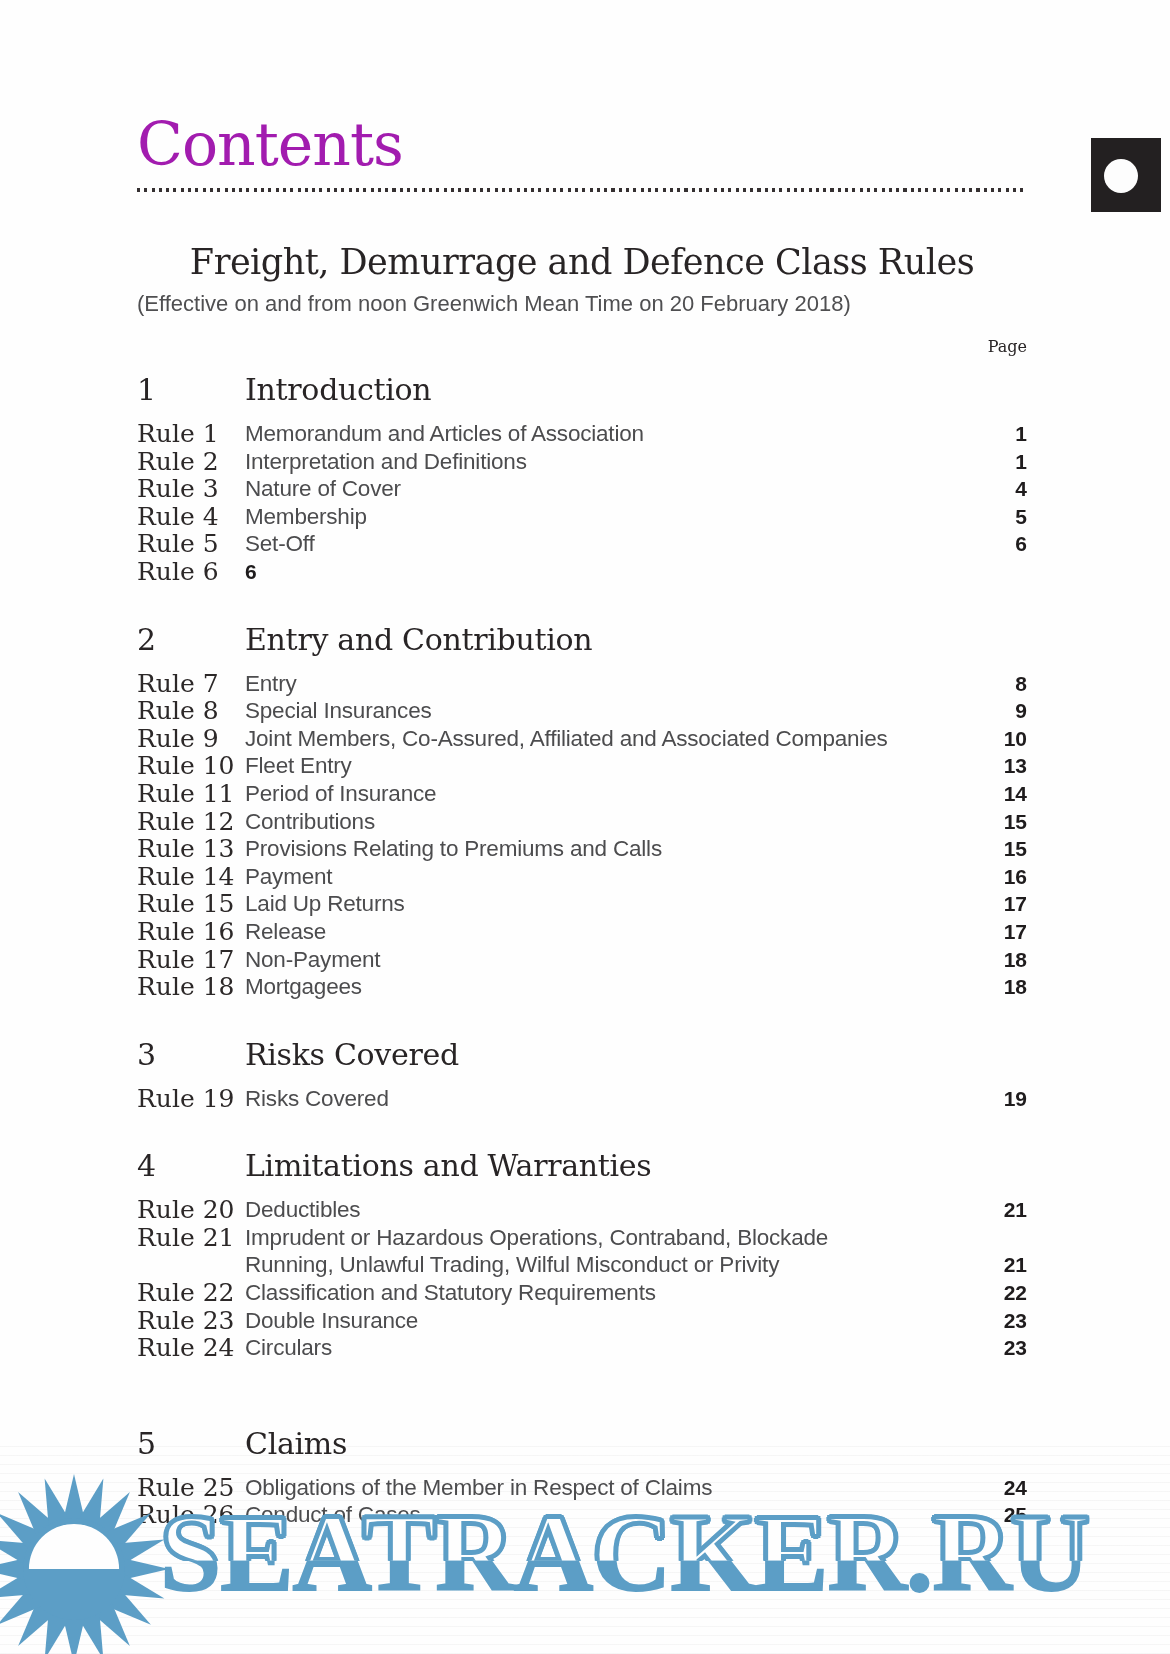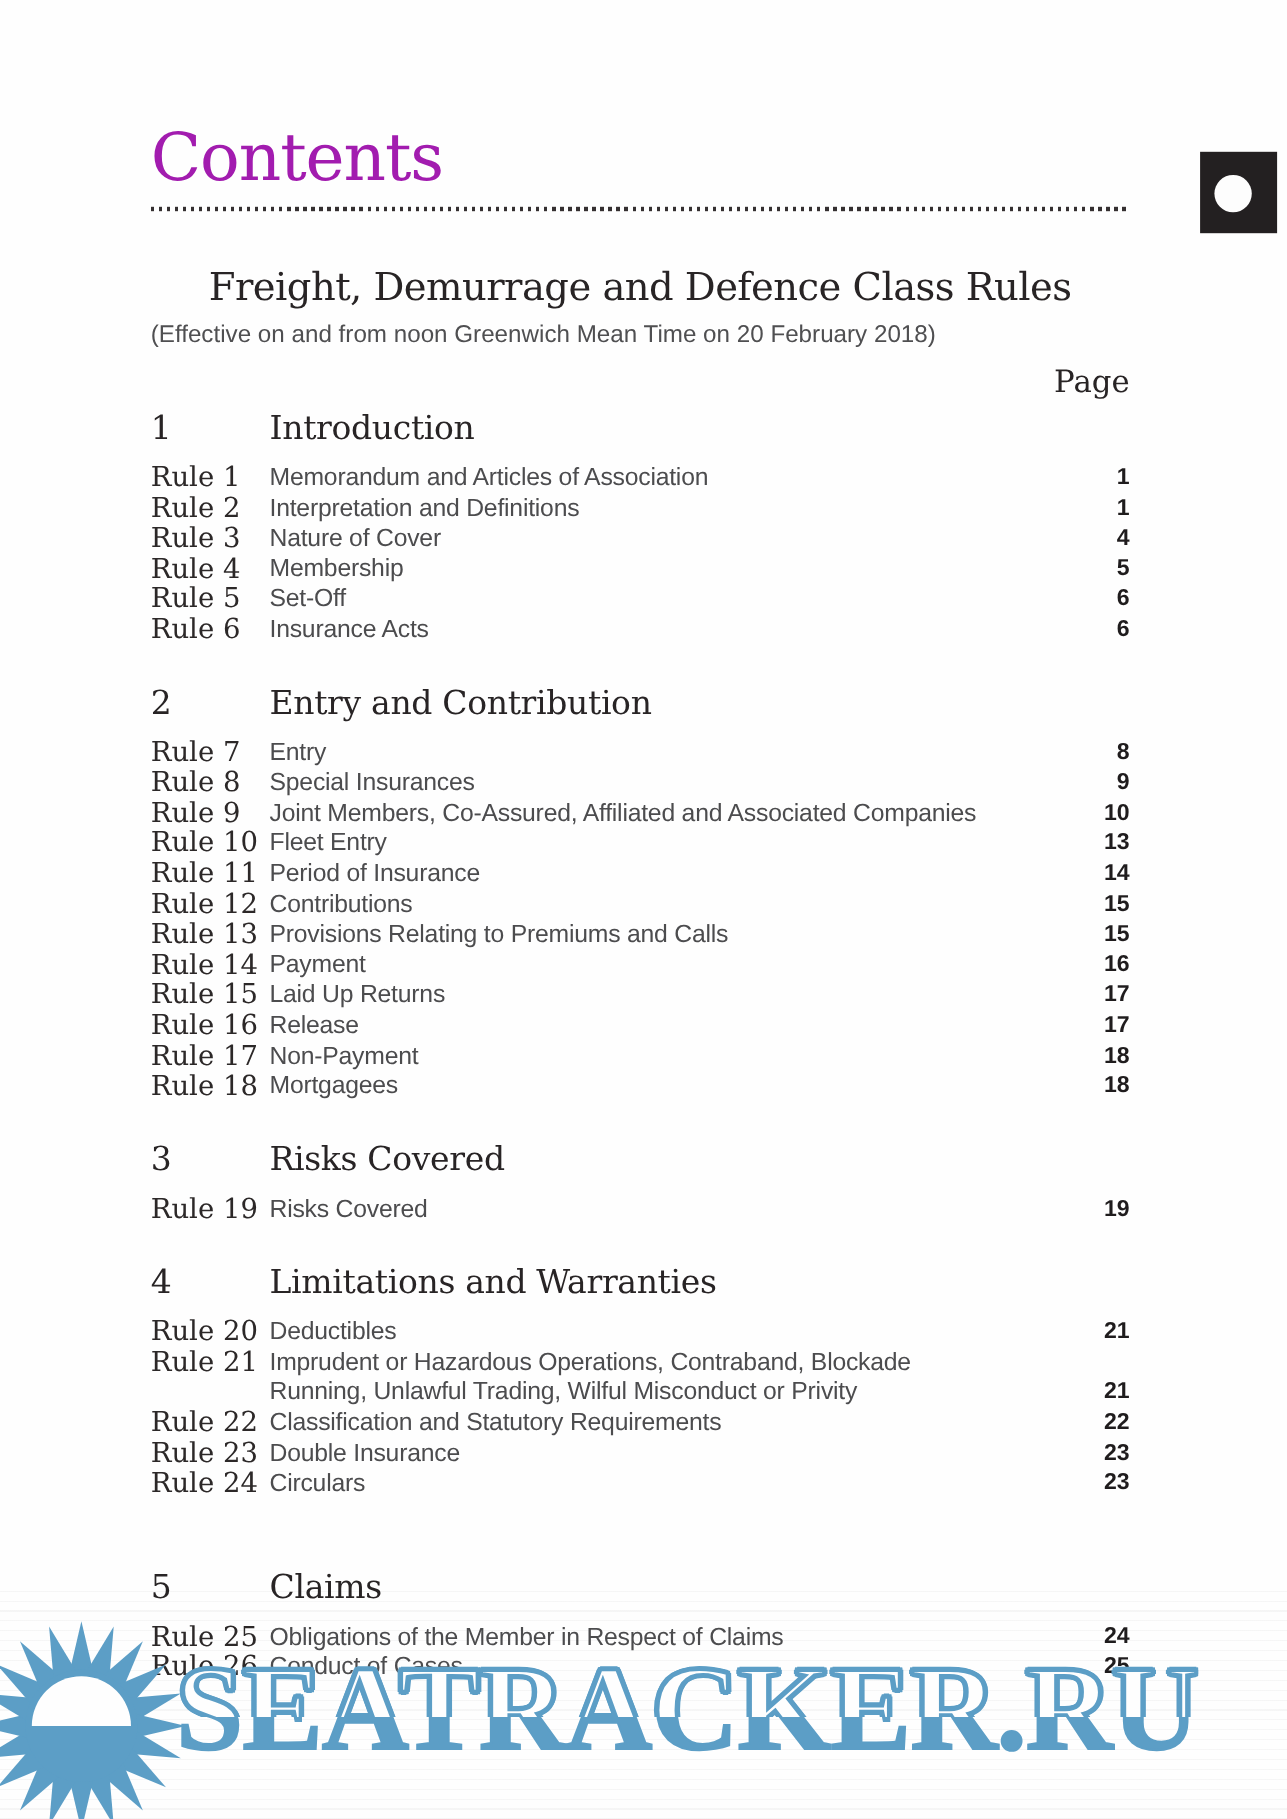--- a/index.html
+++ b/index.html
@@ -30,21 +30,21 @@
   
   .doc-title{
     margin:50px 0 0 0;font-family:"DejaVu Serif","Liberation Serif",serif;
     font-weight:500;font-size:35px;line-height:40px;color:#282425;letter-spacing:-0.5px;text-align:center;
   }
   .doc-subtitle{
     margin:9px 0 0 0;font-size:22px;line-height:26px;color:#4f4f51;font-weight:400;
   }
   .page-col-label{
     margin-top:16px;text-align:right;
-    font-family:"DejaVu Serif","Liberation Serif",serif;font-size:28px;line-height:27px;color:#282425;
+    font-family:"DejaVu Serif","Liberation Serif",serif;font-size:16px;line-height:27px;color:#282425;
   }
 
   
   .toc-section{margin-top:36px;}
   .toc-section:first-of-type{margin-top:12px;}
   .toc-section:last-of-type{margin-top:64px;}
   .section-heading{display:flex;margin-bottom:13px;}
   .section-number{
     flex:0 0 108px;font-family:"DejaVu Serif","Liberation Serif",serif;
     font-size:30px;line-height:35px;color:#282425;
@@ -152,23 +152,20 @@
   <div class="toc-rule">
     <div class="rule-label">Rule 5</div>
     <div class="rule-desc">
                 <div>Set-Off</div>
               </div>
     <div class="rule-page">6</div>
   </div>
 
   <div class="toc-rule">
     <div class="rule-label">Rule 6</div>
-    <div class="rule-desc">
-                <div>Insurance Acts</div>
-              </div>
     <div class="rule-page">6</div>
   </div>
 </div>
   </section>
 
   <section class="toc-section">
     <div class="section-heading">
       <div class="section-number">2</div>
       <div class="section-title">
               <div>Entry and Contribution</div>

